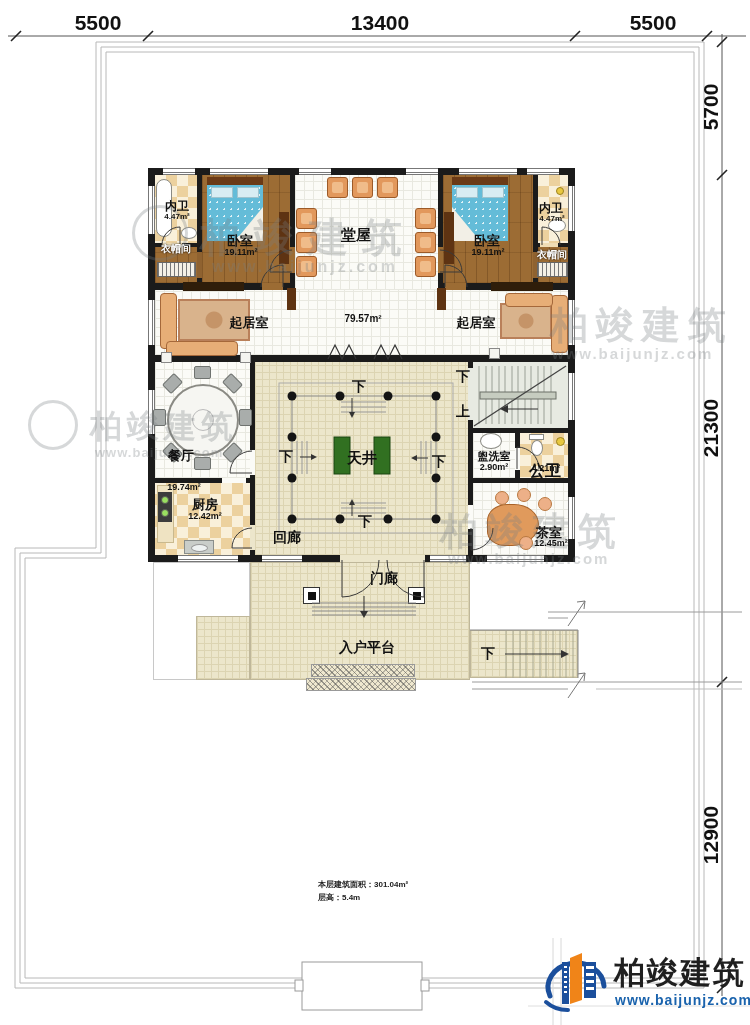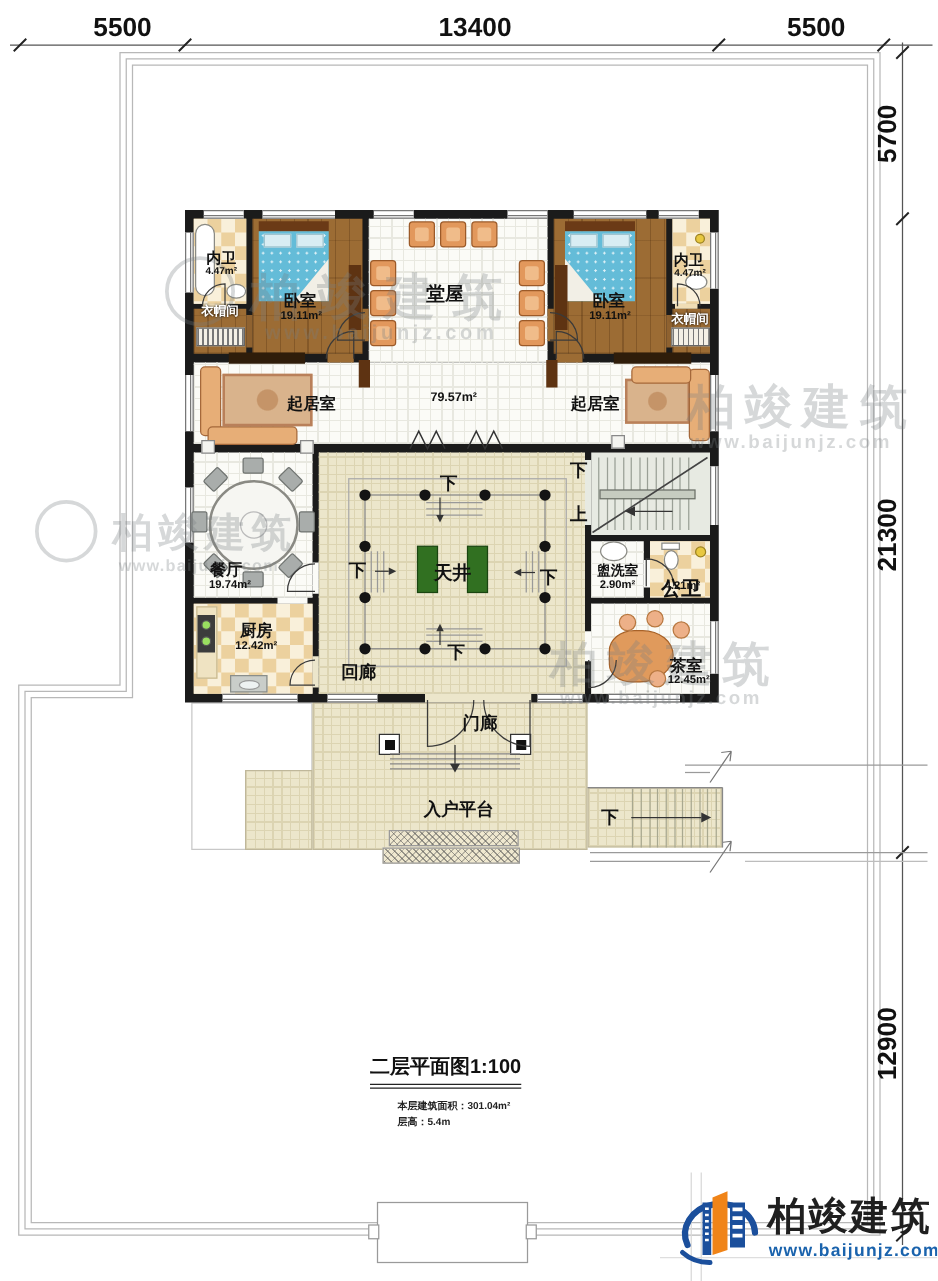--- a/index.html
+++ b/index.html
@@ -322,21 +322,21 @@
   <div class="abs lbl" style="left:356px;top:226px;font-size:15px;">堂屋</div>
   <div class="abs lbl" style="left:487px;top:232px;font-size:13px;">卧室</div>
   <div class="abs area-lbl" style="left:488px;top:247px;font-size:9px;">19.11m²</div>
   <div class="abs lbl" style="left:551px;top:200px;font-size:12px;">内卫</div>
   <div class="abs area-lbl" style="left:552px;top:214px;font-size:8px;">4.47m²</div>
   <div class="abs lbl" style="left:552px;top:248px;font-size:10px;color:#fff;text-shadow:0 0 2px #000;">衣帽间</div>
   <div class="abs lbl" style="left:249px;top:314px;font-size:13px;">起居室</div>
   <div class="abs area-lbl" style="left:363px;top:313px;font-size:10px;">79.57m²</div>
   <div class="abs lbl" style="left:476px;top:314px;font-size:13px;">起居室</div>
   <div class="abs lbl" style="left:181px;top:447px;font-size:13px;">餐厅</div>
-  <div class="abs area-lbl" style="left:184px;top:462px;font-size:9px;">19.74m²</div>
+  <div class="abs area-lbl" style="left:184px;top:482px;font-size:9px;">19.74m²</div>
   <div class="abs lbl" style="left:205px;top:496px;font-size:13px;">厨房</div>
   <div class="abs area-lbl" style="left:205px;top:511px;font-size:9px;">12.42m²</div>
   <div class="abs lbl" style="left:362px;top:449px;font-size:15px;">天井</div>
   <div class="abs lbl" style="left:287px;top:529px;font-size:14px;">回廊</div>
   <div class="abs lbl" style="left:494px;top:449px;font-size:11px;text-align:right;">盥洗室</div>
   <div class="abs area-lbl" style="left:494px;top:462px;font-size:9px;">2.90m²</div>
   <div class="abs lbl" style="left:545px;top:449px;font-size:16px;margin-top:12px;">公卫</div>
   <div class="abs area-lbl" style="left:546px;top:463px;font-size:9px;">4.21m²</div>
   <div class="abs lbl" style="left:549px;top:524px;font-size:13px;">茶室</div>
   <div class="abs area-lbl" style="left:551px;top:538px;font-size:9px;">12.45m²</div>
@@ -344,21 +344,20 @@
   <div class="abs lbl" style="left:367px;top:639px;font-size:14px;">入户平台</div>
 
   <div class="abs dn" style="left:352px;top:378px;">下</div>
   <div class="abs dn" style="left:279px;top:448px;">下</div>
   <div class="abs dn" style="left:432px;top:453px;">下</div>
   <div class="abs dn" style="left:358px;top:513px;">下</div>
   <div class="abs dn" style="left:456px;top:368px;">下</div>
   <div class="abs dn" style="left:456px;top:403px;">上</div>
   <div class="abs dn" style="left:481px;top:645px;">下</div>
 
-  <div class="abs" style="left:296px;top:843px;padding-bottom:3px;border-bottom:4px double #222;font-size:16px;font-weight:bold;color:#111;z-index:40;">二层平面图1:100</div>
   <div class="abs" style="left:318px;top:879px;font-size:8px;font-weight:bold;color:#222;z-index:40;">本层建筑面积：301.04m²</div>
   <div class="abs" style="left:318px;top:892px;font-size:8px;font-weight:bold;color:#222;z-index:40;">层高：5.4m</div>
 
   <div class="abs" style="left:540px;top:946px;width:210px;height:72px;z-index:45;">
     <svg width="70" height="68" viewBox="0 0 70 68" style="position:absolute;left:0;top:0;">
       <path d="M10,50 A28,24 0 1 1 64,40" fill="none" stroke="#1b4f9c" stroke-width="5" stroke-linecap="round"></path>
       <path d="M6,56 A30,26 0 0 0 28,64" fill="none" stroke="#1b4f9c" stroke-width="4" stroke-linecap="round"></path>
       <polygon points="30,12 42,7 42,54 30,58" fill="#f08418"></polygon>
       <rect x="44" y="16" width="12" height="36" fill="#1b4f9c"></rect>
       <rect x="46" y="20" width="8" height="3" fill="#fff"></rect>

